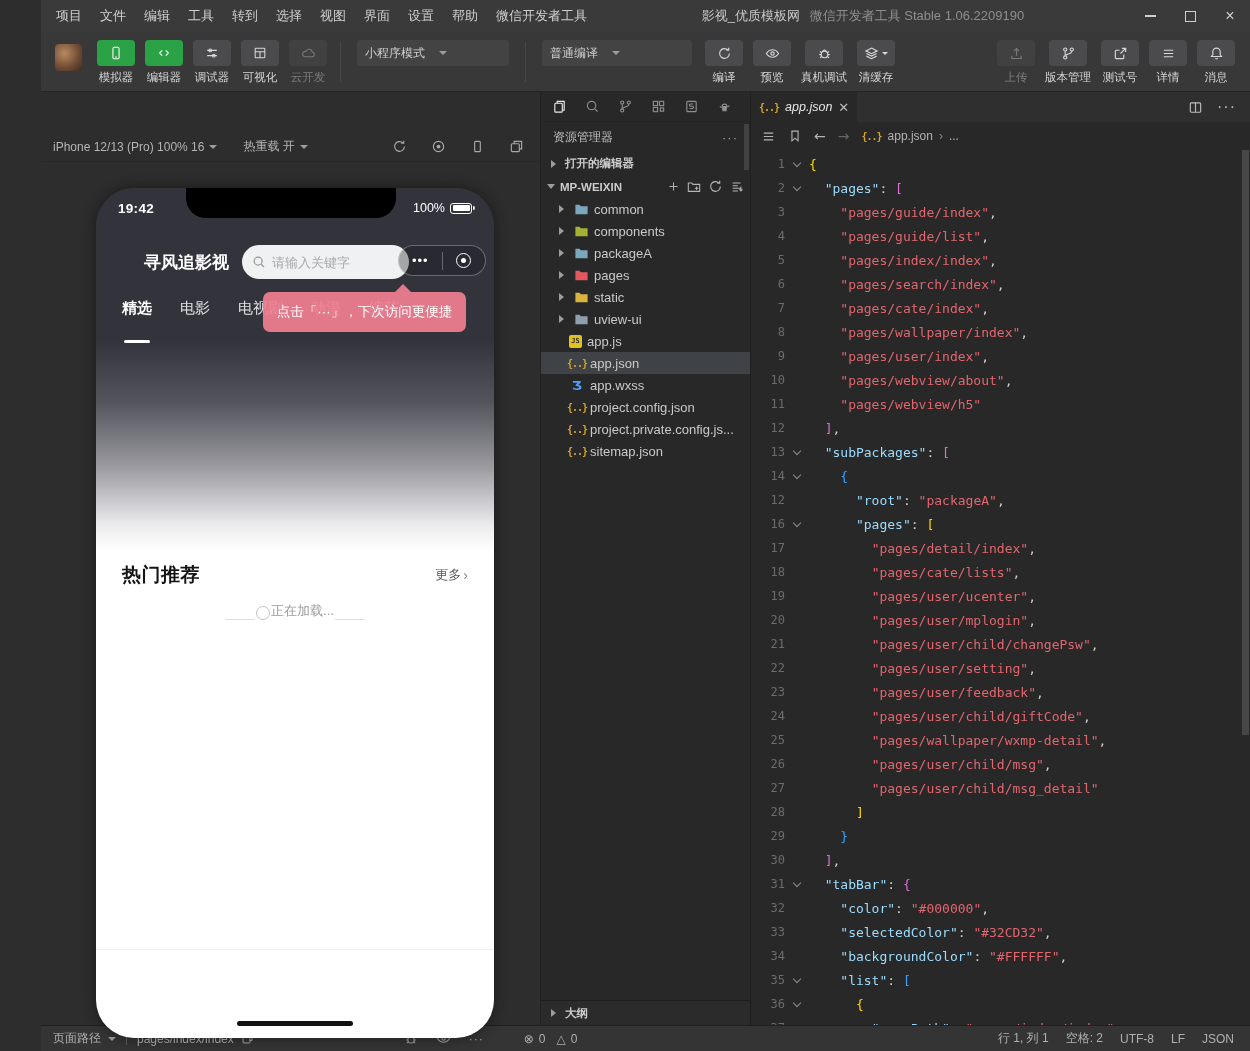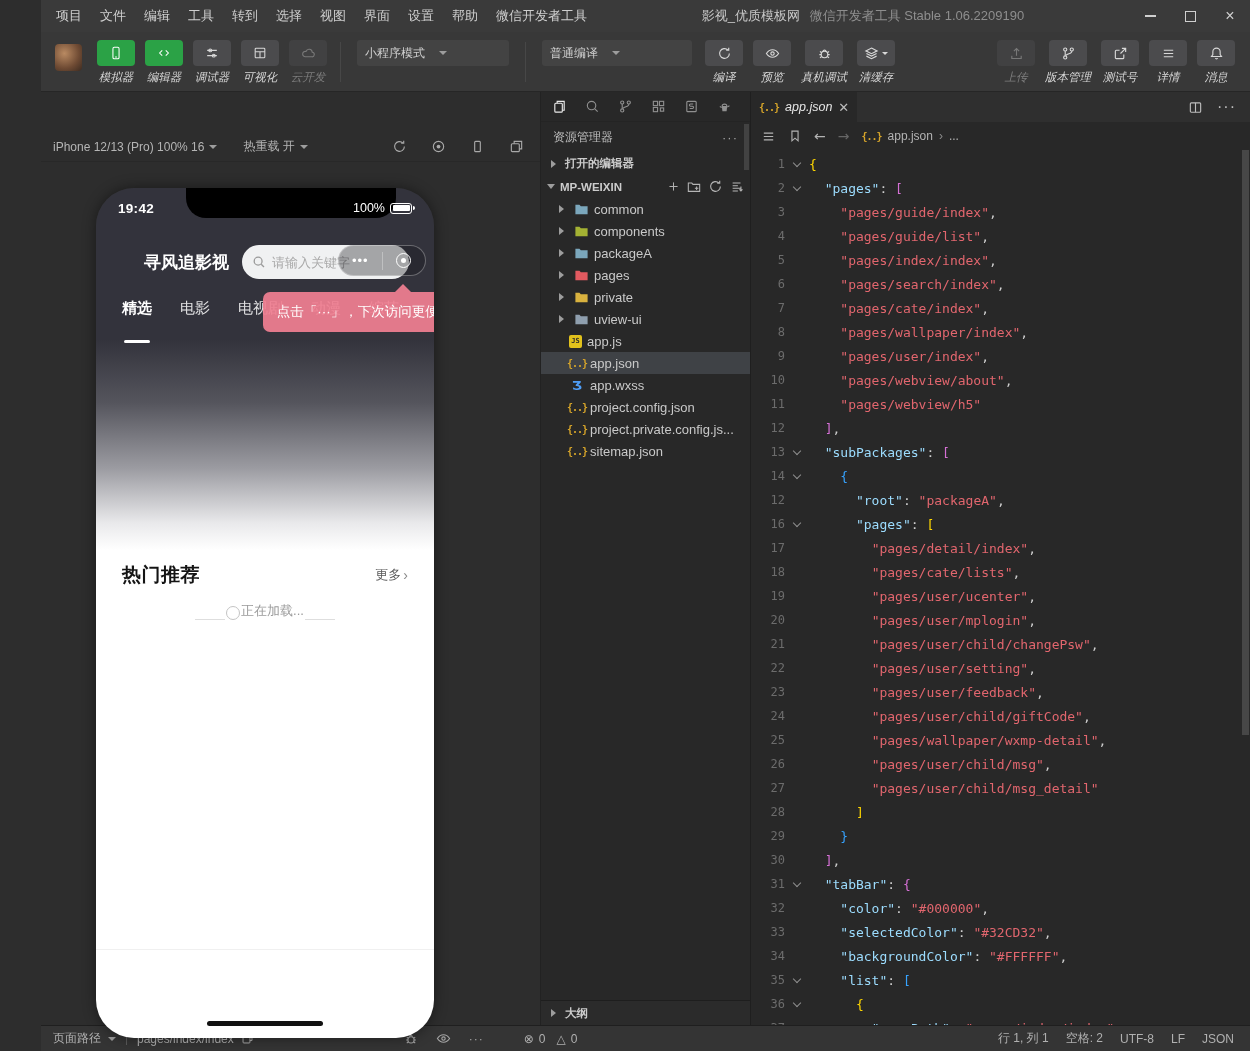--- a/index.html
+++ b/index.html
@@ -26,21 +26,21 @@
   
   .toolbar{height:60px;background:#383838;border-bottom:1px solid #262626;display:flex;
     align-items:flex-start;padding:8px 10px 0 10px;flex:0 0 auto;}
   .avatar{width:27px;height:27px;border-radius:4px;margin:4px 10px 0 4px;
     background:radial-gradient(circle at 35% 35%,#b98a62,#6e4a33 60%,#3c2b21);flex:0 0 auto;}
   .tgroup{display:flex;flex-direction:column;align-items:center;margin:0 5px;}
   .tgroup .ibox{width:38px;height:26px;border-radius:4px;background:#4b4b4d;color:#d8d8d8;
     display:flex;align-items:center;justify-content:center;}
   .tgroup.green .ibox{background:#2ba246;color:#fff;}
   .tgroup.disabled .ibox{background:#414142;color:#787878;}
-  .tgroup .tlabel{font-size:11.5px;color:#d6d6d6;margin-top:4px;white-space:nowrap;font-style:italic;}
+  .tgroup .tlabel{font-size:11.5px;color:#d6d6d6;margin-top:4px;white-space:nowrap;}
   .tgroup.disabled .tlabel{color:#7d7d7d;}
   .tsep{width:1px;height:40px;background:#474747;margin:2px 8px 0 8px;}
   .tselect{height:26px;margin:0 8px;background:#434343;border-radius:3px;color:#cfcfcf;
     font-size:12px;display:flex;align-items:center;padding:0 8px;}
   .tselect .caret{margin-left:auto;border:4px solid transparent;border-top-color:#9d9d9d;
     margin-top:4px;margin-left:14px;}
   .tsel-mode{width:152px;}
   .tsel-compile{width:150px;}
   .tspacer{flex:1;}
   .tgroup .ibox .caret-s{border:3.5px solid transparent;border-top-color:#d8d8d8;margin:3px 0 0 3px;}
@@ -52,21 +52,21 @@
   
   .simpane{width:500px;background:#2d2d2d;display:flex;flex-direction:column;border-right:1px solid #222;}
   .simbar{padding:0 12px;color:#b5b5b5;font-size:12px;background:#2d2d2d;border-bottom:1px solid #282828;margin-top:40px;}
   .simbar .caret{border:4px solid transparent;border-top-color:#9d9d9d;margin:4px 4px 0 5px;display:inline-block;}
   .sim-device{display:flex;align-items:center;white-space:nowrap;}
   .sim-hot{display:flex;align-items:center;margin-left:22px;white-space:nowrap;}
   .sim-icons{margin-left:auto;display:flex;align-items:center;gap:24px;color:#a9a9a9;padding-right:4px;}
   .simbody{flex:1;position:relative;}
 
   
-  .phone{position:absolute;left:55px;top:26px;width:338px;height:850px;border-radius:38px;
+  .phone{position:absolute;left:55px;top:26px;width:398px;height:850px;border-radius:38px;
     overflow:hidden;background:linear-gradient(180deg,#33333c 0px,#33333c 152px,#55555d 215px,
       #9b9ba1 280px,#e9e9eb 335px,#ffffff 362px,#ffffff 100%);
     box-shadow:0 0 14px rgba(0,0,0,.45);}
   .p-notch{position:absolute;left:90px;top:0;width:210px;height:30px;background:#000;
     border-radius:0 0 20px 20px;}
   .p-status{position:absolute;left:0;right:0;top:10px;height:20px;display:flex;align-items:center;
     color:#fff;font-size:13.5px;padding:0 22px;}
   .p-time{font-weight:bold;letter-spacing:.3px;}
   .p-batt-wrap{margin-left:auto;display:flex;align-items:center;gap:5px;font-size:12.5px;}
   .p-batt{width:22px;height:11px;border:1.5px solid #fff;border-radius:3px;position:relative;padding:1.5px;}
@@ -576,21 +576,21 @@
             </span>
             <span>pages</span>
           </div>
           <div class="trow">
             <span class="tri r"></span>
             <span class="fi">
               <svg width="15" height="15" viewBox="0 0 16 16">
                 <path d="M1.5 3h4.3L7.3 4.6h7.2V13H1.5z" fill="#d9b23f"></path>
               </svg>
             </span>
-            <span>private</span>
+            <span>static</span>
           </div>
           <div class="trow">
             <span class="tri r"></span>
             <span class="fi">
               <svg width="15" height="15" viewBox="0 0 16 16">
                 <path d="M1.5 3h4.3L7.3 4.6h7.2V13H1.5z" fill="#8f9fae"></path>
               </svg>
             </span>
             <span>uview-ui</span>
           </div>

